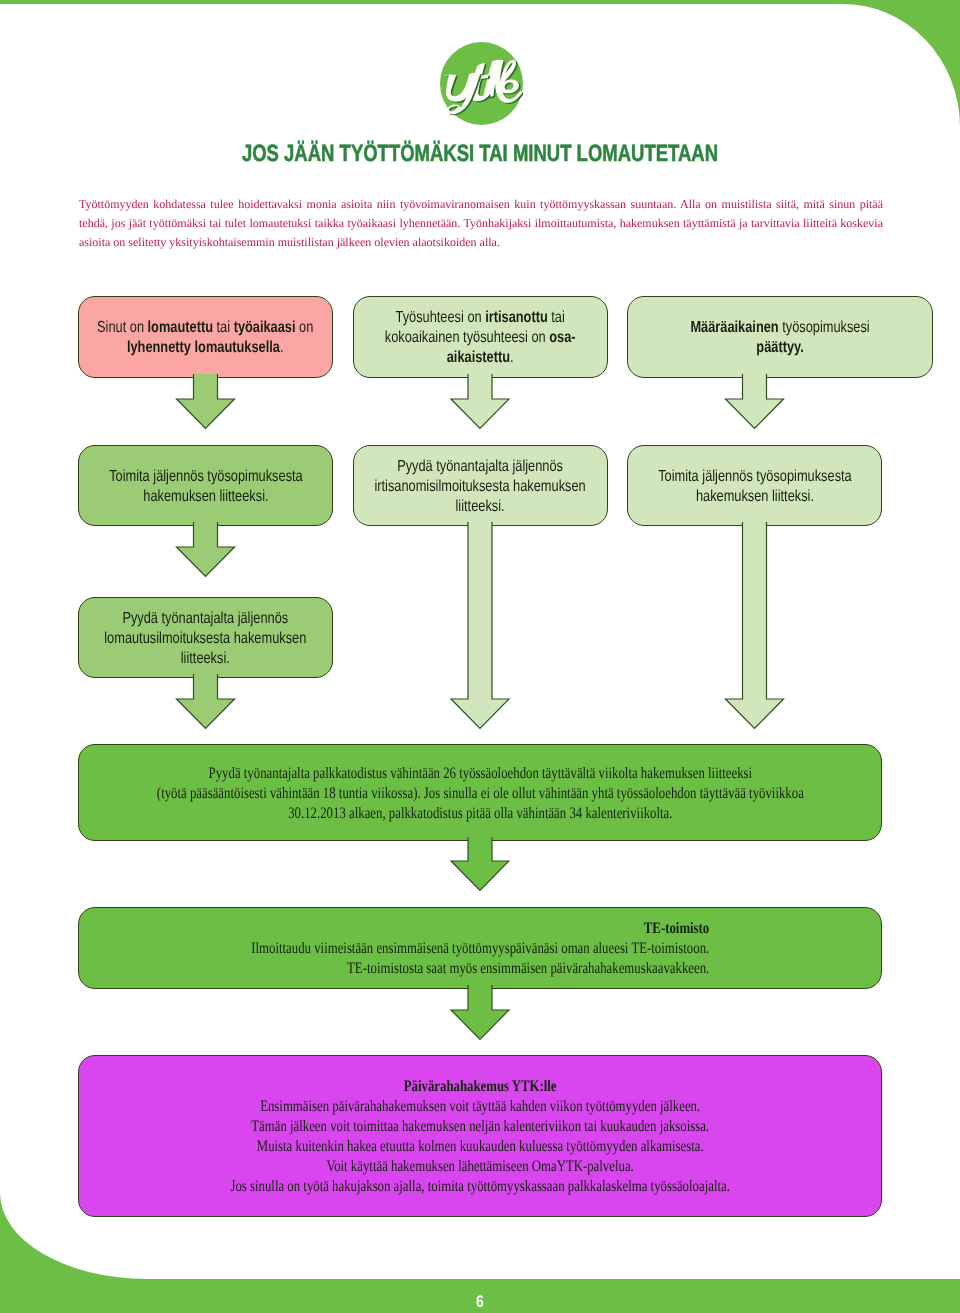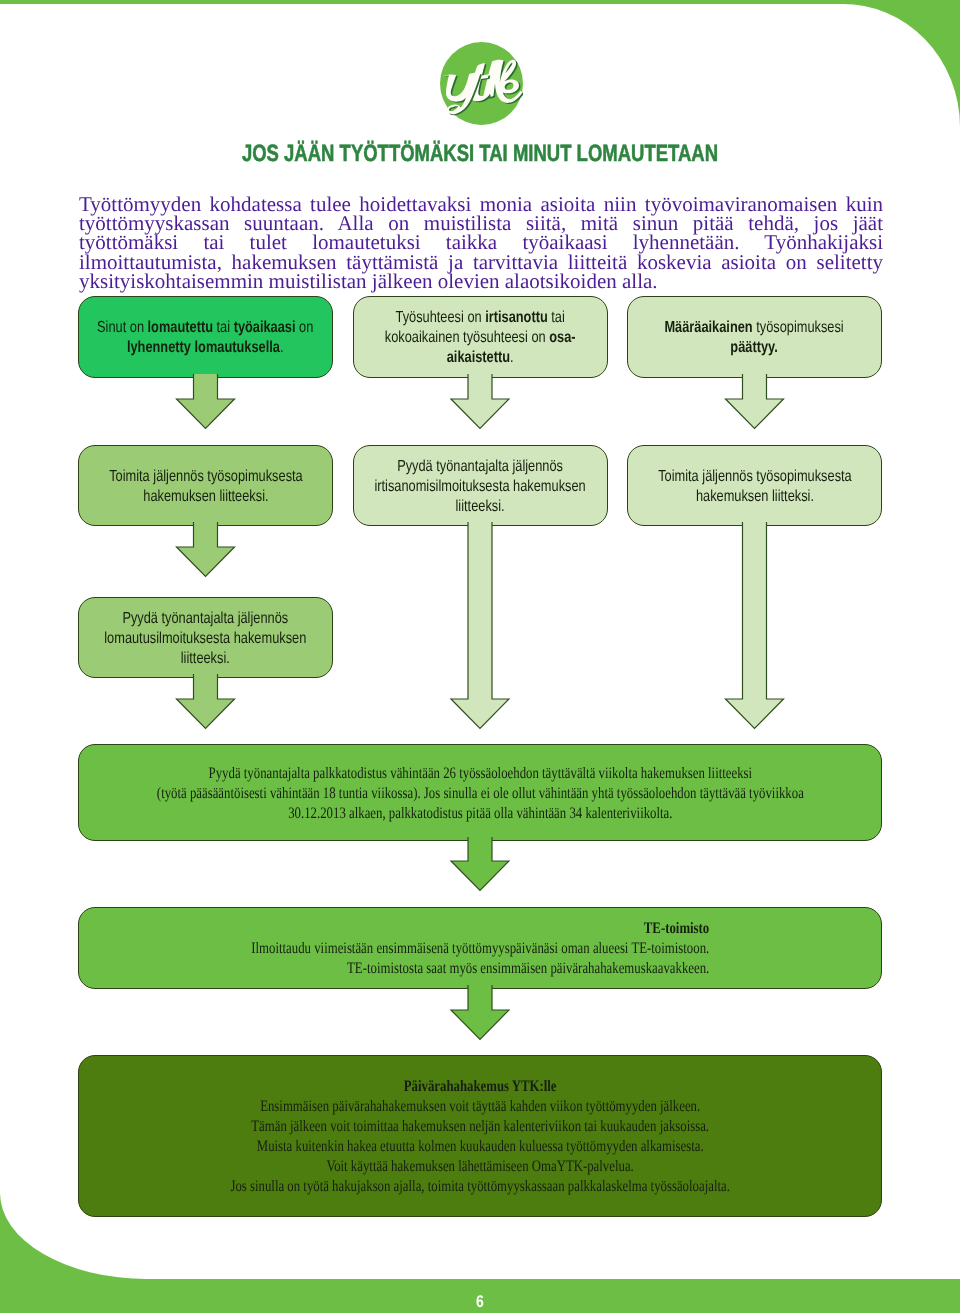--- a/index.html
+++ b/index.html
@@ -9,22 +9,22 @@
 #deco{position:absolute;left:0;top:0;width:960px;height:1313px;}
 .pagenum{position:absolute;left:0;top:1293px;width:960px;text-align:center;
   color:#ffffff;font-size:17px;font-weight:700;line-height:18px;font-family:"Liberation Sans",sans-serif;
   transform:scaleX(0.82);transform-origin:480px 50%;}
 .logo{position:absolute;left:439.5px;top:41.5px;width:83px;height:83px;}
 .title{position:absolute;left:0;top:142px;width:960px;text-align:center;
   color:#2e8540;font-size:23.6px;font-weight:700;line-height:24px;white-space:nowrap;
   font-family:"Liberation Sans",sans-serif;
   transform:scaleX(0.784);transform-origin:480px 50%;
   -webkit-text-stroke:0.55px #2e8540;}
-.intro{position:absolute;left:79px;top:195px;width:804px;color:#4c1d95;
-  font-family:"Liberation Serif",serif;font-size:21px;line-height:19.2px;text-align:justify;}
+.intro{position:absolute;left:79px;top:195px;width:804px;color:#be185d;
+  font-family:"Liberation Serif",serif;font-size:12px;line-height:19.2px;text-align:justify;}
 
 .fbox{position:absolute;border:1.4px solid #2c4415;box-sizing:border-box;
   display:flex;align-items:center;justify-content:center;text-align:center;
   color:#16200f;font-size:16px;line-height:20px;border-radius:17px;}
 .fbox b{font-weight:700;}
 .fbox > span{display:block;transform:scaleX(0.8);white-space:nowrap;position:relative;top:1.5px;}
 svg.arrows{position:absolute;left:0;top:0;width:960px;height:1313px;overflow:visible;}
 .b-mid{background:#9ccb75;}
 .b-light{background:#d2e6bd;}
 .b-brand{background:#6cbe45;font-family:Liberation Serif, serif;}
@@ -84,27 +84,27 @@
 <use href="#tp" x="1.3" y="1.3" fill="#2a6b30"></use>
 <use href="#tp" fill="#fdfdf5"></use>
 <use href="#yp" x="1.3" y="1.3" fill="#2a6b30"></use>
 <use href="#yp" fill="#fdfdf5"></use>
 </g>
   </svg>
 
   <div class="title">JOS JÄÄN TYÖTTÖMÄKSI TAI MINUT LOMAUTETAAN</div>
   <div class="intro">Työttömyyden kohdatessa tulee hoidettavaksi monia asioita niin työvoimaviranomaisen kuin työttömyyskassan suuntaan. Alla on muistilista siitä, mitä sinun pitää tehdä, jos jäät työttömäksi tai tulet lomautetuksi taikka työaikaasi lyhennetään. Työnhakijaksi ilmoittautumista, hakemuksen täyttämistä ja tarvittavia liitteitä koskevia asioita on selitetty yksityiskohtaisemmin muistilistan jälkeen olevien alaotsikoiden alla.</div>
 
-  <div class="fbox b-mid" style="left: 78px; top: 296px; width: 255px; height: 81.5px; background-color: #22c55e;">
+  <div class="fbox b-mid" style="left: 78px; top: 296px; width: 255px; height: 81.5px; background-color: #fca5a5;">
       <span>Sinut on <b>lomautettu</b> tai <b>työaikaasi</b> on<br><b>lyhennetty lomautuksella</b>.</span>
     </div>
   <div class="fbox b-light" style="left: 353px; top: 296px; width: 254.5px; height: 81.5px; background-color: rgb(210, 230, 189);">
       <span>Työsuhteesi on <b>irtisanottu</b> tai<br>kokoaikainen työsuhteesi on <b>osa-</b><br><b>aikaistettu</b>.</span>
     </div>
-  <div class="fbox b-light" style="left: 627px; top: 296px; width: 255px; height: 81.5px; background-color: rgb(210, 230, 189);">
+  <div class="fbox b-light" style="left: 627px; top: 296px; width: 306px; height: 81.5px; background-color: rgb(210, 230, 189);">
       <span><b>Määräaikainen</b> työsopimuksesi<br><b>päättyy.</b></span>
     </div>
 
   <div class="fbox b-mid" style="left: 78px; top: 444.5px; width: 255px; height: 81.5px; background-color: rgb(156, 203, 117);">
       <span>Toimita jäljennös työsopimuksesta<br>hakemuksen liitteeksi.</span>
     </div>
   <div class="fbox b-light" style="left: 353px; top: 444.5px; width: 254.5px; height: 81.5px; background-color: rgb(210, 230, 189);">
       <span>Pyydä työnantajalta jäljennös<br>irtisanomisilmoituksesta hakemuksen<br>liitteeksi.</span>
     </div>
   <div class="fbox b-light" style="left: 627px; top: 444.5px; width: 255px; height: 81.5px; background-color: rgb(210, 230, 189);">
@@ -116,21 +116,21 @@
     </div>
 
   <div class="fbox b-brand" style="left: 78px; top: 744px; width: 804px; height: 96.5px; background-color: rgb(108, 190, 69);">
       <span>Pyydä työnantajalta palkkatodistus vähintään 26 työssäoloehdon täyttävältä viikolta hakemuksen liitteeksi<br>(työtä pääsääntöisesti vähintään 18 tuntia viikossa). Jos sinulla ei ole ollut vähintään yhtä työssäoloehdon täyttävää työviikkoa<br>30.12.2013 alkaen, palkkatodistus pitää olla vähintään 34 kalenteriviikolta.</span>
     </div>
 
   <div class="fbox b-brand" style="left: 78px; top: 907px; width: 804px; height: 81.5px; background-color: rgb(108, 190, 69); text-align: right;">
       <span><b>TE-toimisto</b><br><span>Ilmoittaudu viimeistään ensimmäisenä työttömyyspäivänäsi oman alueesi TE-toimistoon.<br>TE-toimistosta saat myös ensimmäisen päivärahahakemuskaavakkeen.</span></span>
     </div>
 
-  <div class="fbox b-brand" style="left: 78px; top: 1055px; width: 804px; height: 161.5px; background-color: #4d7c0f;">
+  <div class="fbox b-brand" style="left: 78px; top: 1055px; width: 804px; height: 161.5px; background-color: #d946ef;">
       <span><b>Päivärahahakemus YTK:lle</b><br><span>Ensimmäisen päivärahahakemuksen voit täyttää kahden viikon työttömyyden jälkeen.<br>Tämän jälkeen voit toimittaa hakemuksen neljän kalenteriviikon tai kuukauden jaksoissa.<br>Muista kuitenkin hakea etuutta kolmen kuukauden kuluessa työttömyyden alkamisesta.<br>Voit käyttää hakemuksen lähettämiseen OmaYTK-palvelua.<br>Jos sinulla on työtä hakujakson ajalla, toimita työttömyyskassaan palkkalaskelma työssäoloajalta.</span></span>
     </div>
   <svg class="arrows" viewBox="0 0 960 1313">
     <g>
       <path d="M193.5 374 L193.5 399 L176.5 399 L205.5 428.5 L234.5 399 L217.5 399 L217.5 374 Z" fill="#9ccb75" stroke="none"></path>
       <path d="M193.5 374 L193.5 399 L176.5 399 L205.5 428.5 L234.5 399 L217.5 399 L217.5 374" fill="none" stroke="#2f4f1d" stroke-width="1.2" stroke-linejoin="miter"></path>
       <path d="M193.5 522 L193.5 547 L176.5 547 L205.5 576.5 L234.5 547 L217.5 547 L217.5 522 Z" fill="#9ccb75" stroke="none"></path>
       <path d="M193.5 522 L193.5 547 L176.5 547 L205.5 576.5 L234.5 547 L217.5 547 L217.5 522" fill="none" stroke="#2f4f1d" stroke-width="1.2" stroke-linejoin="miter"></path>
       <path d="M193.5 674 L193.5 699 L176.5 699 L205.5 728.5 L234.5 699 L217.5 699 L217.5 674 Z" fill="#9ccb75" stroke="none"></path>
       <path d="M193.5 674 L193.5 699 L176.5 699 L205.5 728.5 L234.5 699 L217.5 699 L217.5 674" fill="none" stroke="#2f4f1d" stroke-width="1.2" stroke-linejoin="miter"></path>

